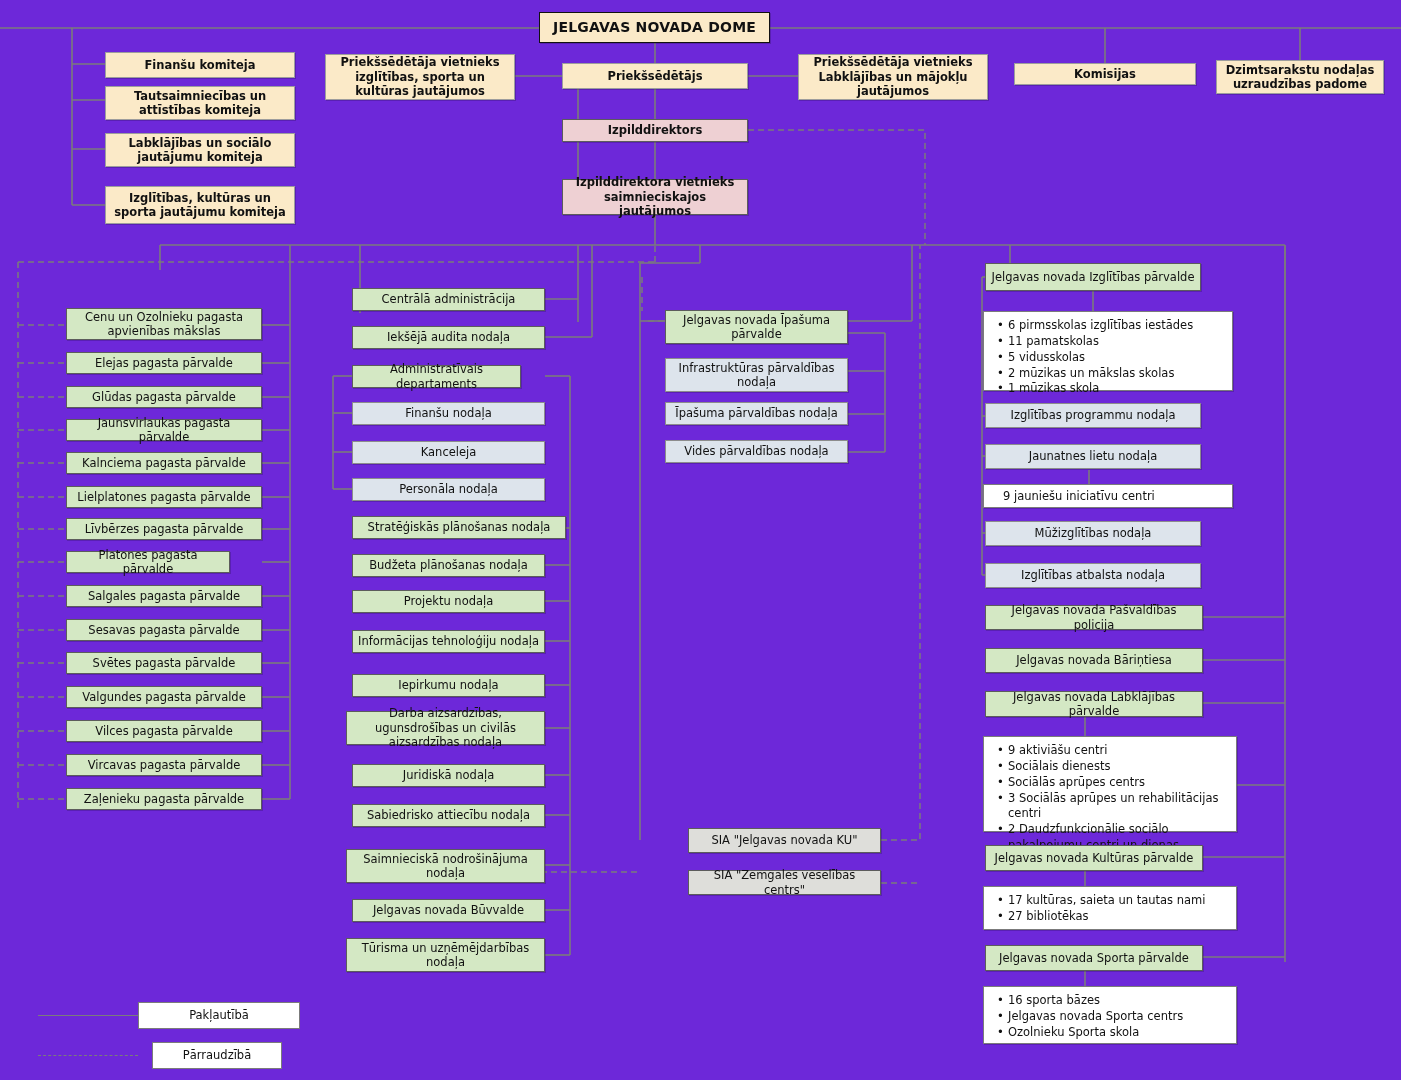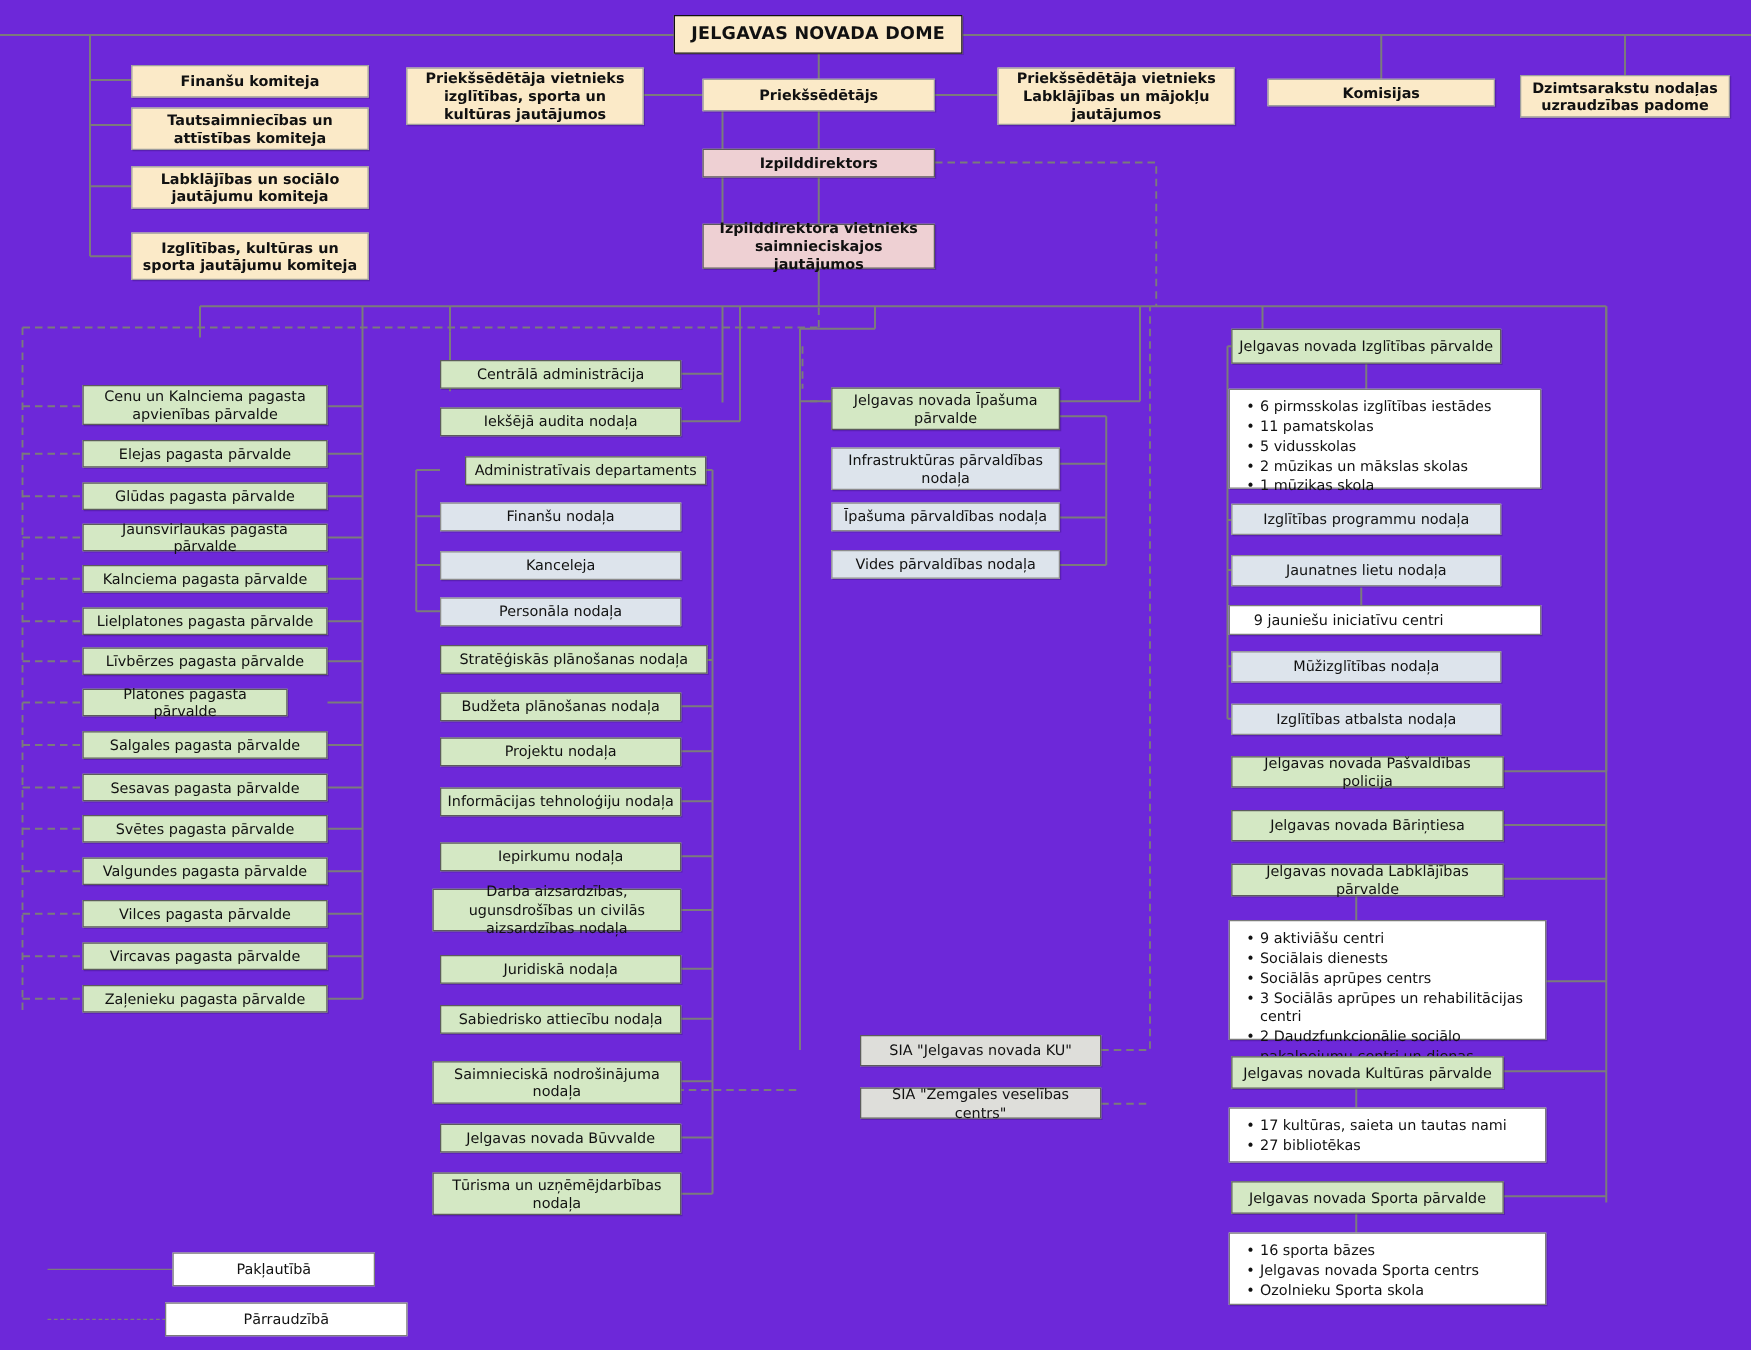--- a/index.html
+++ b/index.html
@@ -226,21 +226,21 @@
       <div class="node cream" style="left: 105px; top: 133px; width: 190px; height: 34px;">
         <span>Labklājības un sociālo jautājumu komiteja</span>
       </div>
       <div class="node cream" style="left: 105px; top: 186px; width: 190px; height: 38px;">
         <span>Izglītības, kultūras un sporta jautājumu komiteja</span>
       </div>
     </div>
 
   <div id="parishes">
       <div class="node green" style="left: 66px; top: 308px; width: 196px; height: 32px;">
-        <span>Cenu un Kalnciema pagasta apvienības pārvalde</span>
+        <span>Cenu un Ozolnieku pagasta apvienības mākslas</span>
       </div>
       <div class="node green" style="left: 66px; top: 352px; width: 196px; height: 22px;">
         <span>Elejas pagasta pārvalde</span>
       </div>
       <div class="node green" style="left: 66px; top: 386px; width: 196px; height: 22px;">
         <span>Glūdas pagasta pārvalde</span>
       </div>
       <div class="node green" style="left: 66px; top: 419px; width: 196px; height: 22px;">
         <span>Jaunsvirlaukas pagasta pārvalde</span>
       </div>
@@ -279,21 +279,21 @@
       </div>
     </div>
 
   <div id="administration">
       <div class="node green" style="left: 352px; top: 288px; width: 193px; height: 23px;">
         <span>Centrālā administrācija</span>
       </div>
       <div class="node green" style="left: 352px; top: 326px; width: 193px; height: 23px;">
         <span>Iekšējā audita nodaļa</span>
       </div>
-      <div class="node green" style="left: 352px; top: 365px; width: 193px; height: 23px; margin-left: 20px;">
+      <div class="node green" style="left: 352px; top: 365px; width: 169px; height: 23px;">
         <span>Administratīvais departaments</span>
       </div>
       <div class="node blue" style="left: 352px; top: 402px; width: 193px; height: 23px;">
         <span>Finanšu nodaļa</span>
       </div>
       <div class="node blue" style="left: 352px; top: 441px; width: 193px; height: 23px;">
         <span>Kanceleja</span>
       </div>
       <div class="node blue" style="left: 352px; top: 478px; width: 193px; height: 23px;">
         <span>Personāla nodaļa</span>
@@ -420,17 +420,17 @@
         <li>Jelgavas novada Sporta centrs</li>
         <li>Ozolnieku Sporta skola</li>
       </ul>
   </div>
 
   <div class="legend-line" style="left:38px;top:1015px;width:100px;"></div>
   <div class="node white" style="left:138px;top:1002px;width:162px;height:27px;box-shadow:none;">
     <span>Pakļautībā</span>
   </div>
   <div class="legend-line dash" style="left:38px;top:1055px;width:100px;"></div>
-  <div class="node white" style="left:132px;top:1042px;width:194px;height:27px;box-shadow:none;">
+  <div class="node white" style="left:152px;top:1042px;width:130px;height:27px;box-shadow:none;">
     <span>Pārraudzībā</span>
   </div>
 
 </div>
 
 </body></html>

